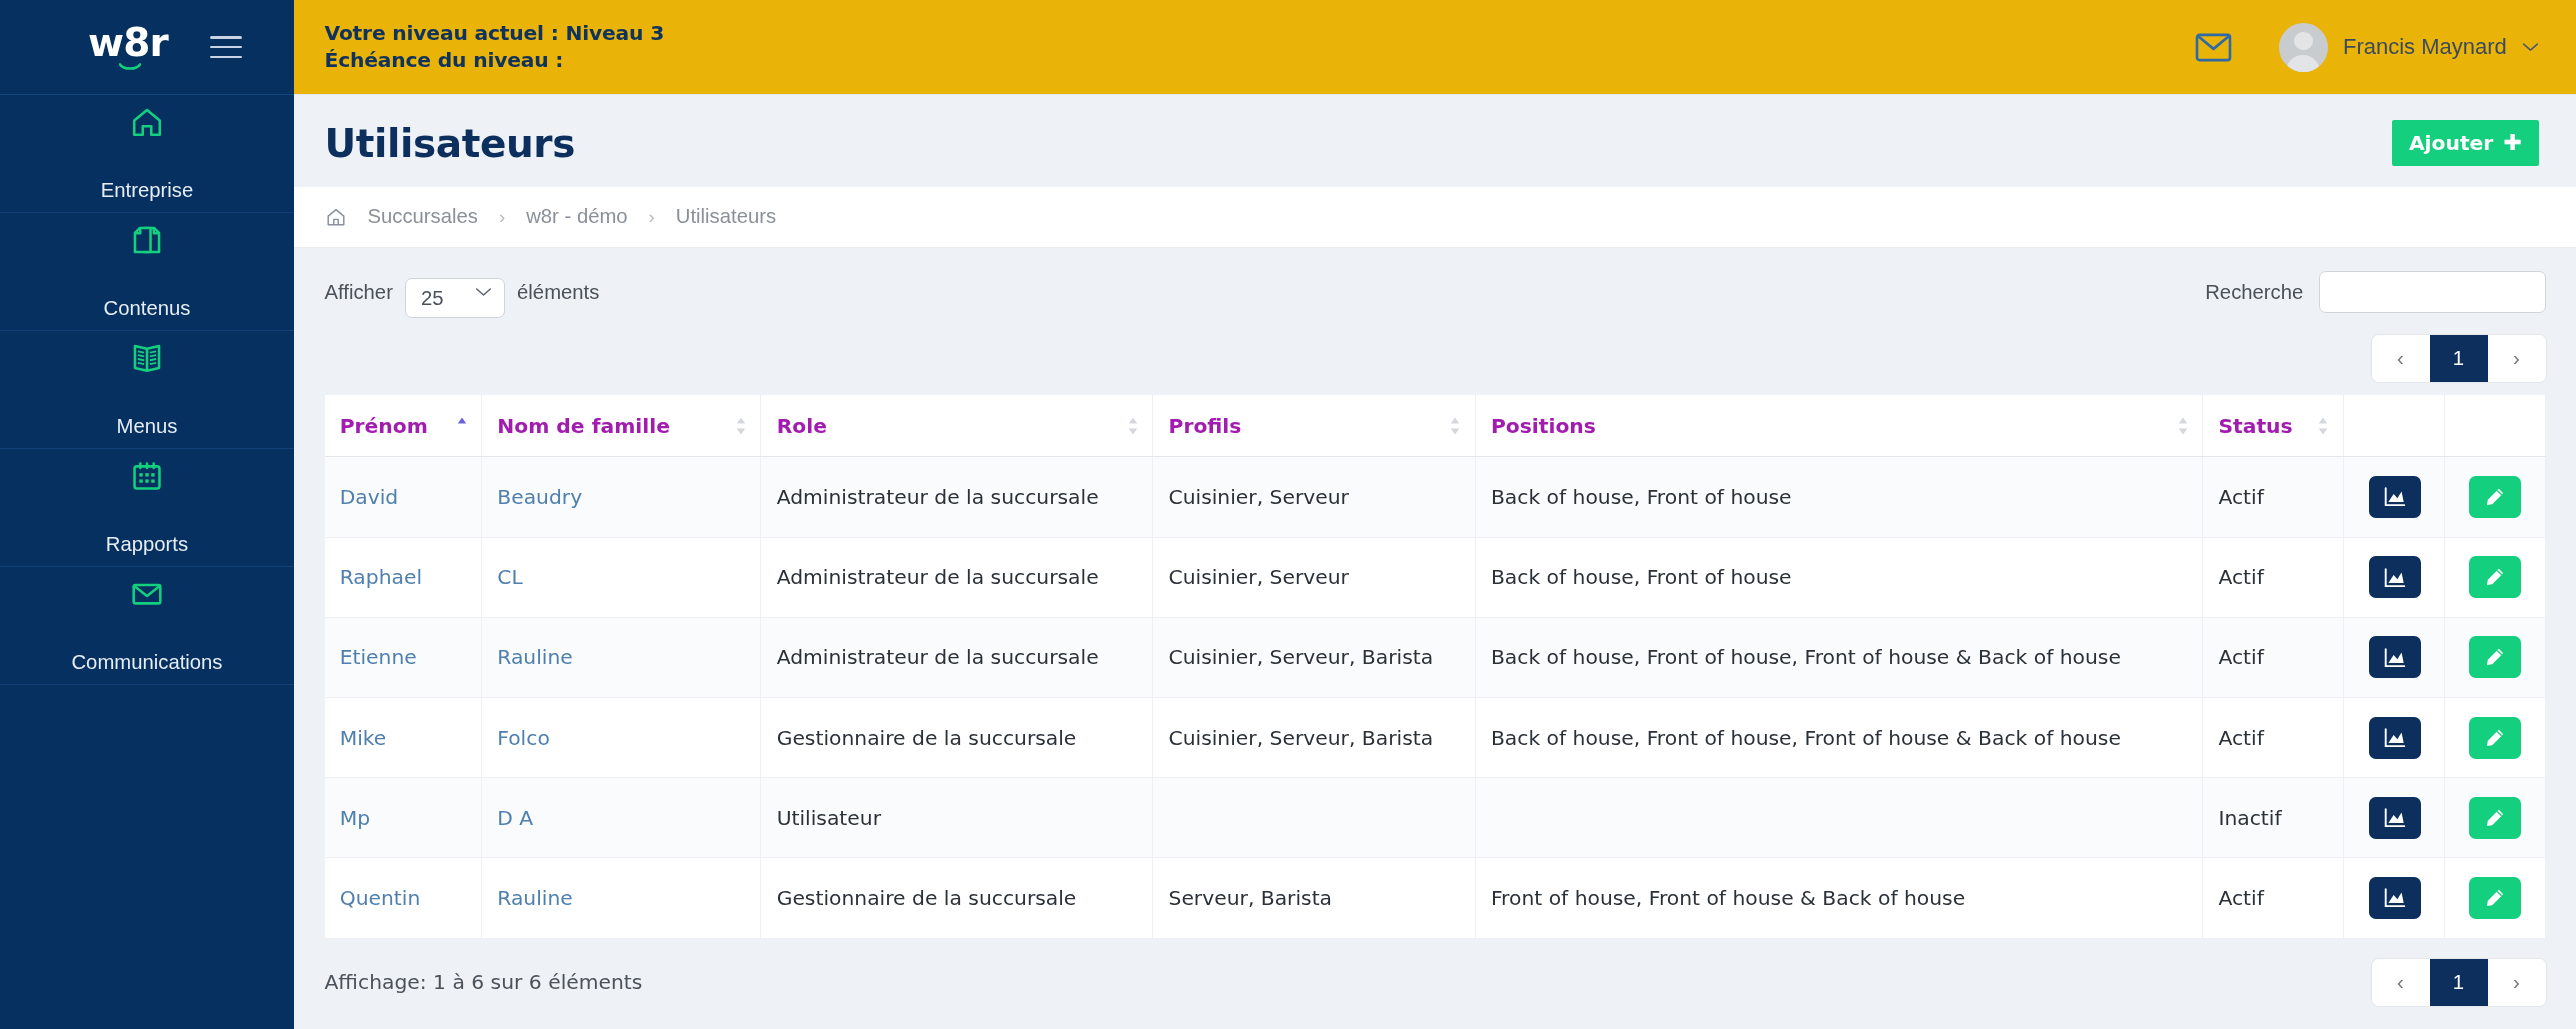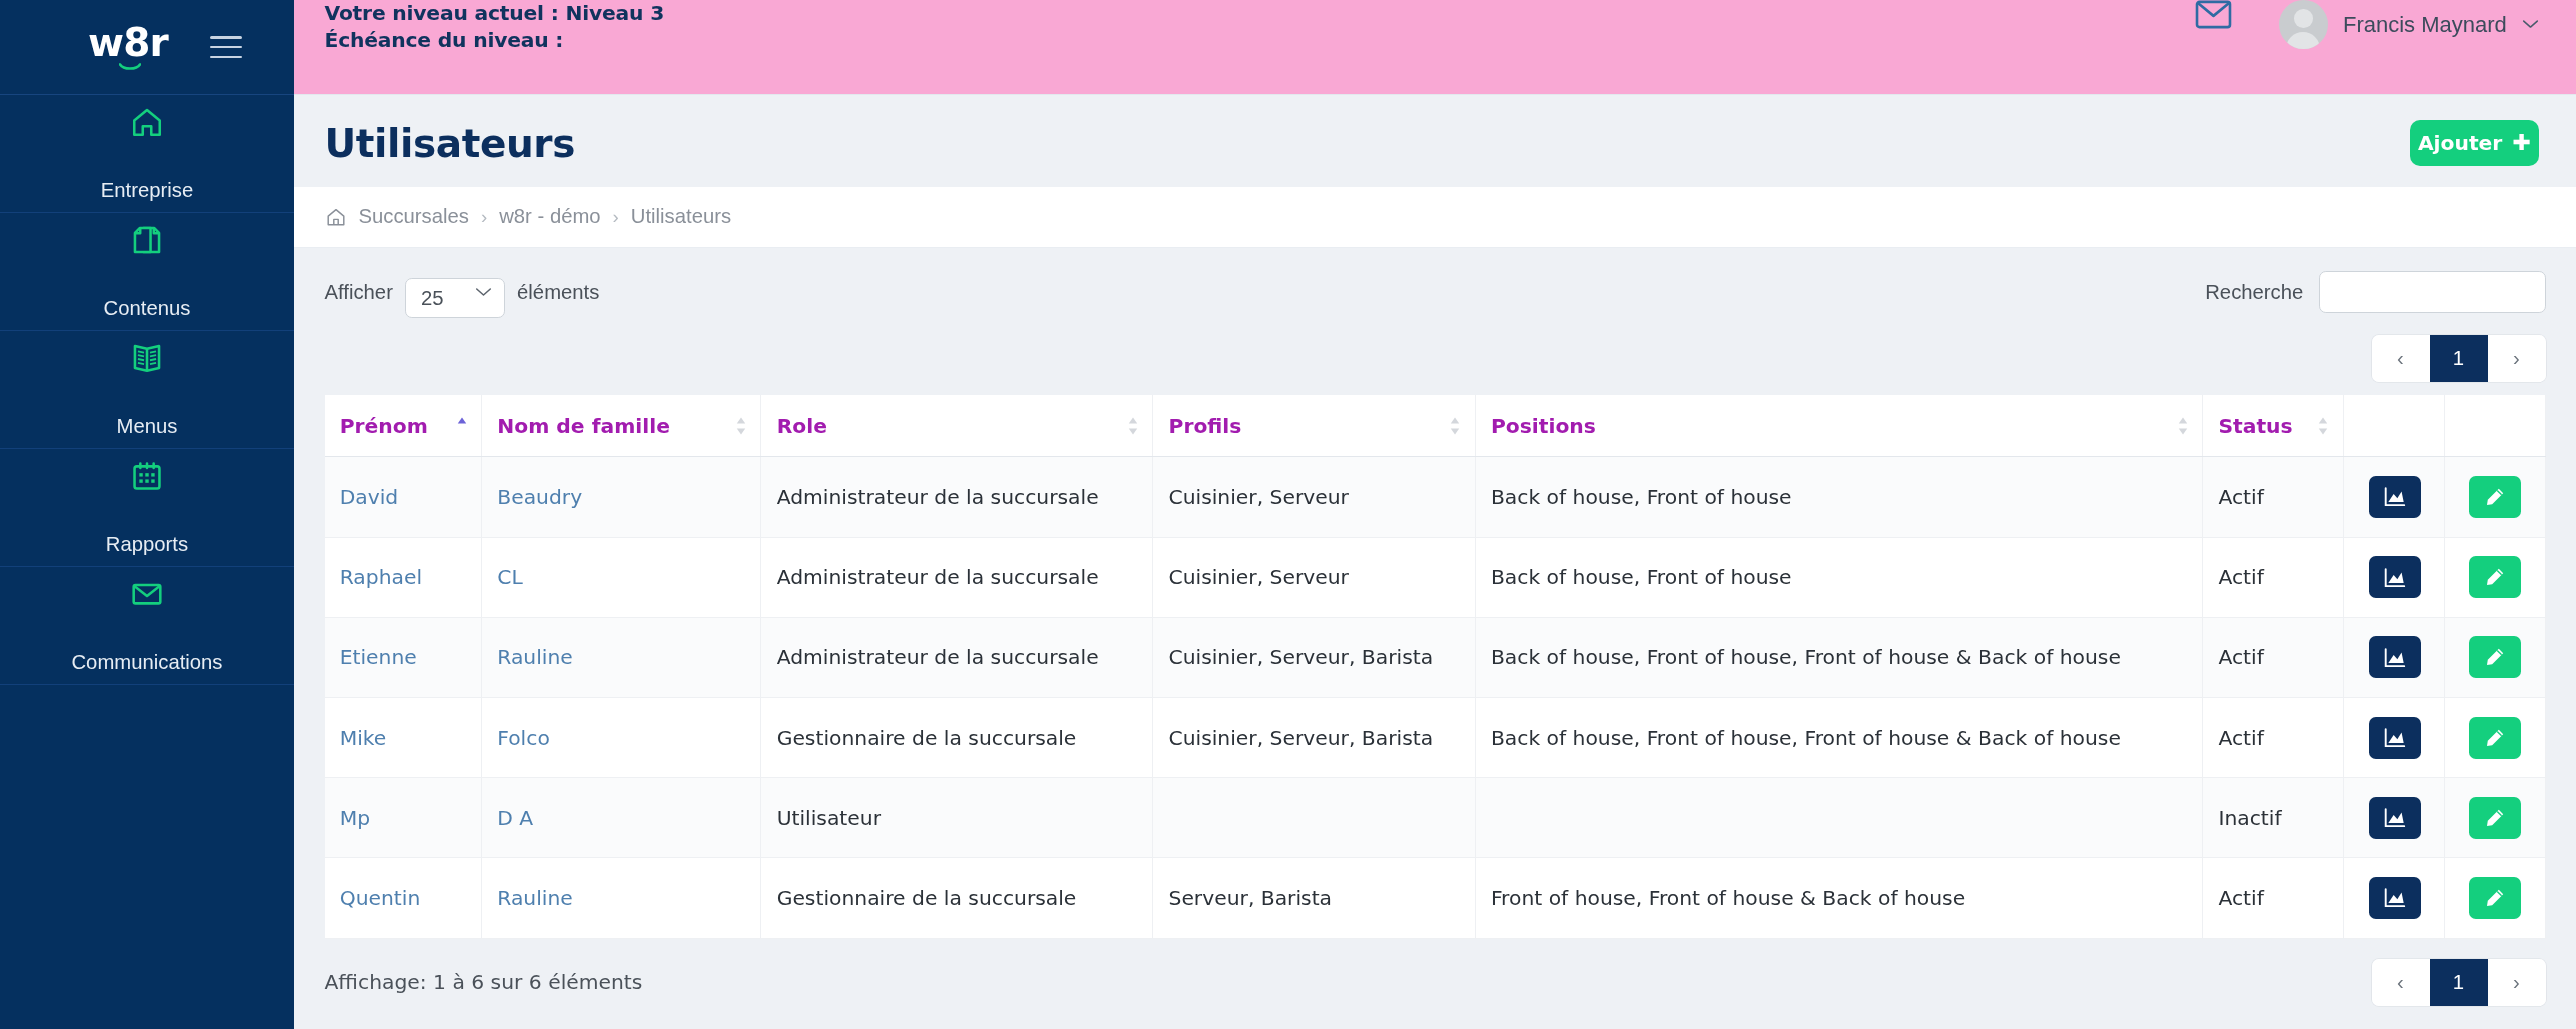--- a/index.html
+++ b/index.html
@@ -58,22 +58,22 @@
     font-size: 20.3px; color: #e7edf4; font-weight: 400;
     font-family: "Liberation Sans", sans-serif;
     margin-top: 29px;
   }
 
   
   .main { flex: 1; display: flex; flex-direction: column; min-width: 0; background: #eef1f5; }
 
   .topbar {
     height: 95px; min-height: 95px;
-    background: #f9a8d4;
-    display: flex; align-items: flex-start;
+    background: #eab308;
+    display: flex; align-items: center;
     padding: 0 37px 0 30.5px;
     border-bottom: 0.8px solid #e3e8ee;
   }
   .level-block { line-height: 1.35; }
   .level-line {
     font-family: "DejaVu Sans", sans-serif;
     font-size: 20.3px; font-weight: 700; color: #10335e;
     letter-spacing: -0.2px;
   }
   .topbar-spacer { flex: 1; }
@@ -98,38 +98,38 @@
     display: flex; align-items: center;
     padding: 25.4px 37px 20.3px 30.5px;
   }
   .page-title {
     font-family: "DejaVu Sans", sans-serif;
     font-size: 39px; font-weight: 700; color: #0c2f5e; letter-spacing: -0.4px;
   }
   .page-head-spacer { flex: 1; }
   .btn-add {
     background: #12d17c; background: #14cf7e;
-    color: #fff; border: none; border-radius: 10px;
+    color: #fff; border: none; border-radius: 2px;
     font-size: 20.3px; font-weight: 700;
-    padding: 11px 8px;
+    padding: 11px 17px;
     display: flex; align-items: center; gap: 10.2px;
     cursor: pointer;
     font-family: "DejaVu Sans", sans-serif;
   }
   .btn-add .plus { font-size: 22px; line-height: 1; font-weight: 700; }
 
   .panel {
     background: #ffffff;
     margin: 0 0 0 0;
     flex: 1;
     display: flex; flex-direction: column;
     min-height: 0;
   }
   .breadcrumb {
-    display: flex; align-items: center; gap: 12px;
+    display: flex; align-items: center; gap: 21px;
     padding: 18.6px 30.5px;
     border-bottom: 0.8px solid #e9edf2;
     font-size: 20.3px; color: #8a9099;
   }
   .breadcrumb .home-ico { width: 22px; height: 22px; }
   .breadcrumb a { color: #8a9099; text-decoration: none; cursor: pointer; }
   .breadcrumb .sep { color: #b4bac1; font-size: 18.6px; }
   .breadcrumb .current { color: #8a9099; }
 
   .table-area { padding: 0 30.5px; background: #eef1f5; flex: 1; display: flex; flex-direction: column; }

